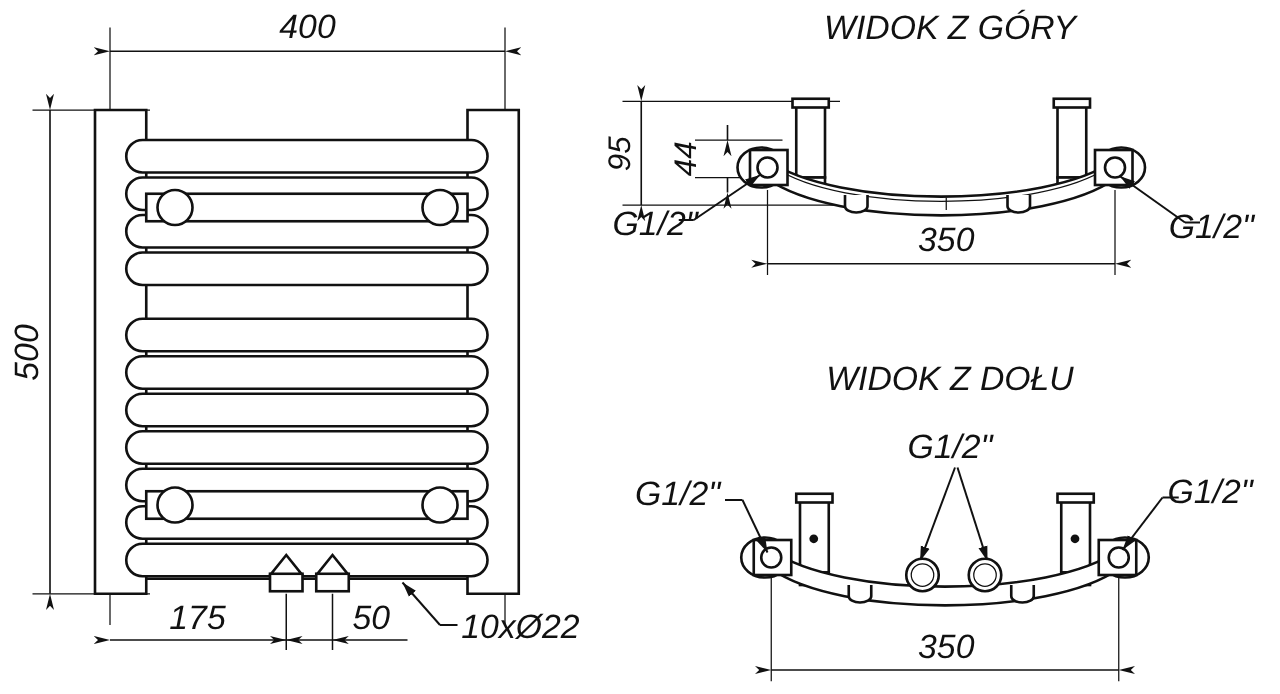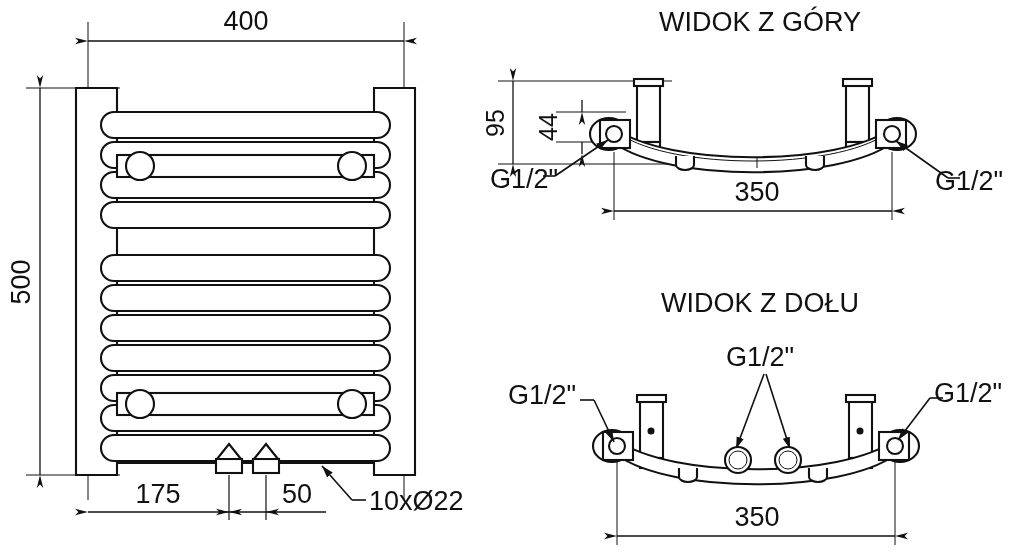--- a/index.html
+++ b/index.html
@@ -1,21 +1,21 @@
 <!DOCTYPE html>
 <html><head>
 <meta charset="utf-8">
 <style>
   html,body{margin:0;padding:0;background:#ffffff;}
   body{
     width:1024px;height:555px;overflow:hidden;
     font-family:"Liberation Sans","DejaVu Sans",sans-serif;
     color:#111111;
   }
-  #stage{position:relative;width:840px;height:555px;background:#fff;}
+  #stage{position:relative;width:840px;height:555px;background:#fff;font-style:italic;}
   #stage svg{display:block;width:1024px;height:555px;}
   .ln{stroke:#111;fill:none;stroke-linecap:butt;}
   .med{stroke-width:2.1;}
   .thin{stroke-width:1.2;}
   .xthin{stroke-width:1.0;}
   .dim{stroke:#111;stroke-width:1.3;fill:none;}
   .lead{stroke:#111;stroke-width:1.6;fill:none;}
   .wht{fill:#ffffff;}
   .blk{fill:#111111;}
   .txt{font-family:"Liberation Sans","DejaVu Sans",sans-serif;fill:#111;}

